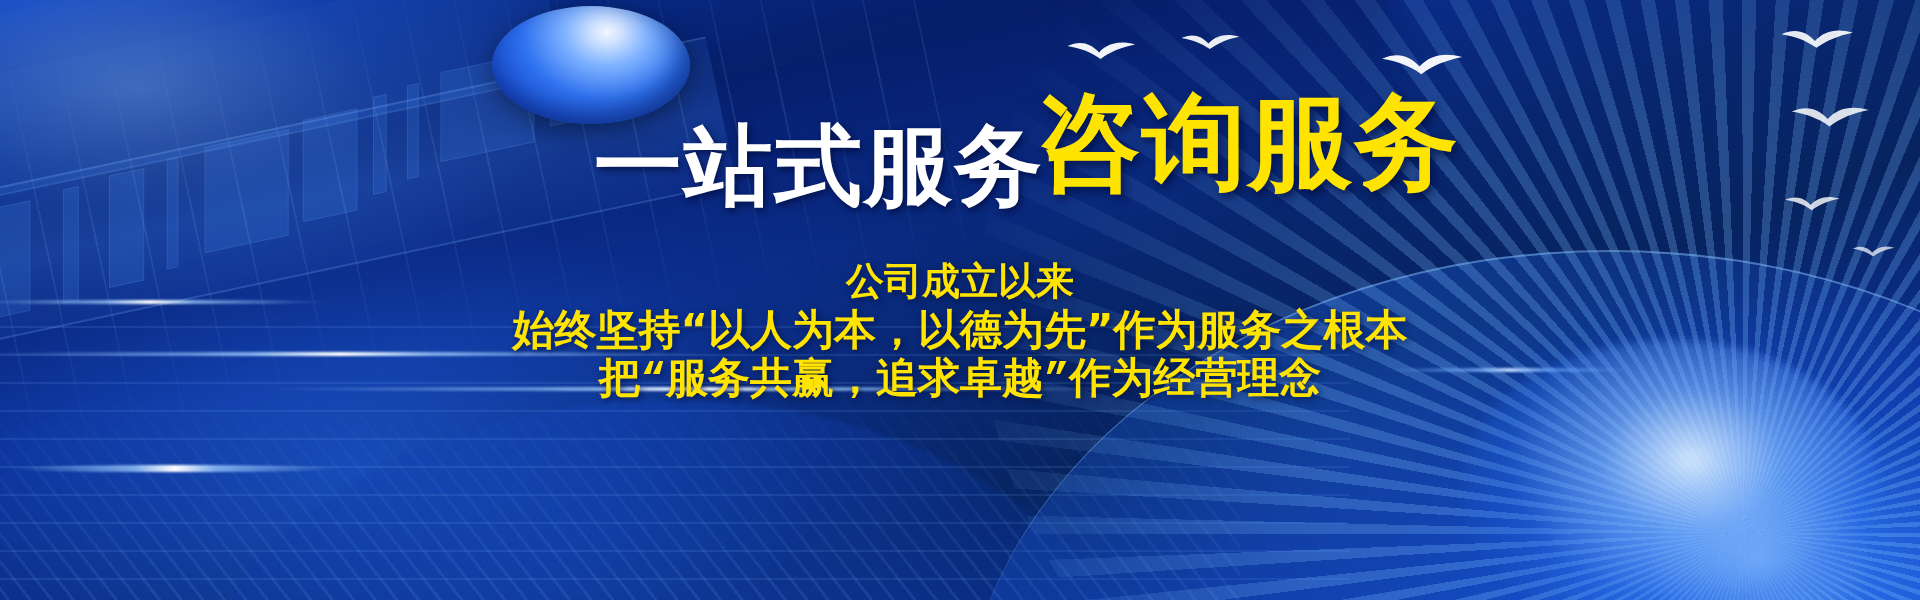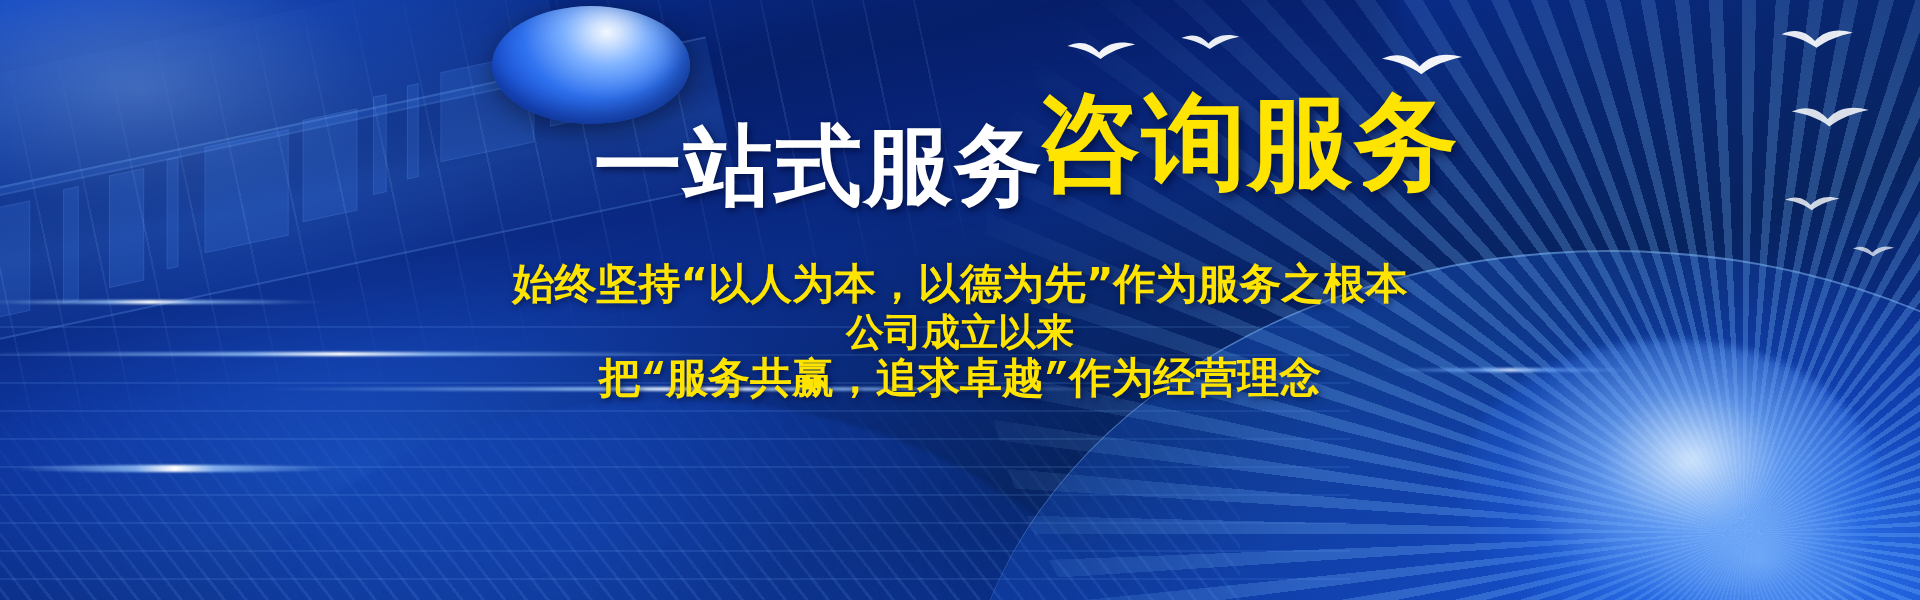--- a/index.html
+++ b/index.html
@@ -253,18 +253,18 @@
     </div>
   </div>
 
   <div class="headline">
     <span class="hl-inner">
       <span class="hl-white">一站式服务</span><span class="hl-yellow">咨询服务</span>
     </span>
   </div>
 
   <div class="body-text">
+    <div class="bt-line l1">公司成立以来</div>
     <div class="bt-line l2">始终坚持“以人为本，以德为先”作为服务之根本</div>
-    <div class="bt-line l1">公司成立以来</div>
     <div class="bt-line l3">把“服务共赢，追求卓越”作为经营理念</div>
   </div>
 
 </div>
 
 </body></html>

